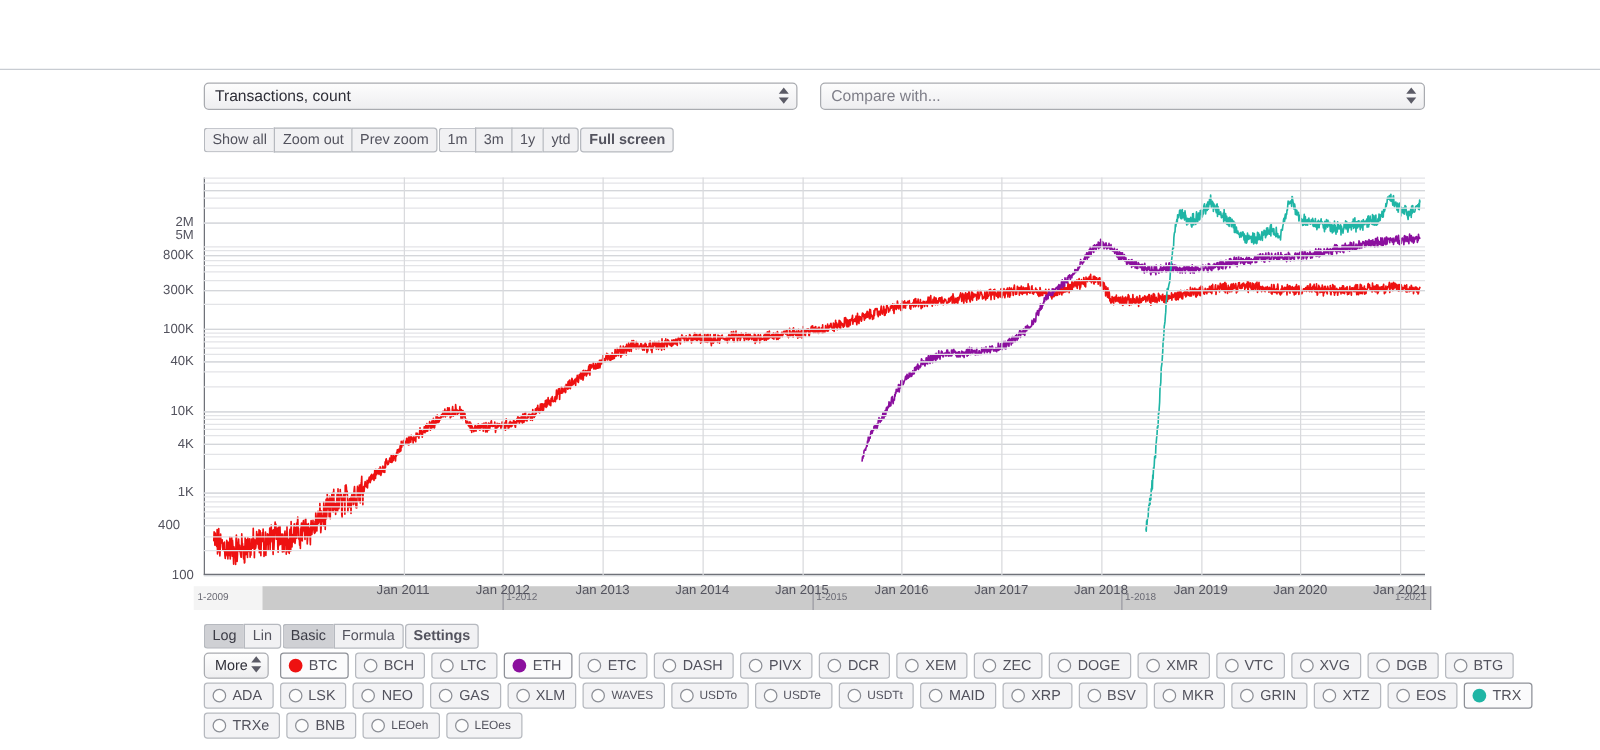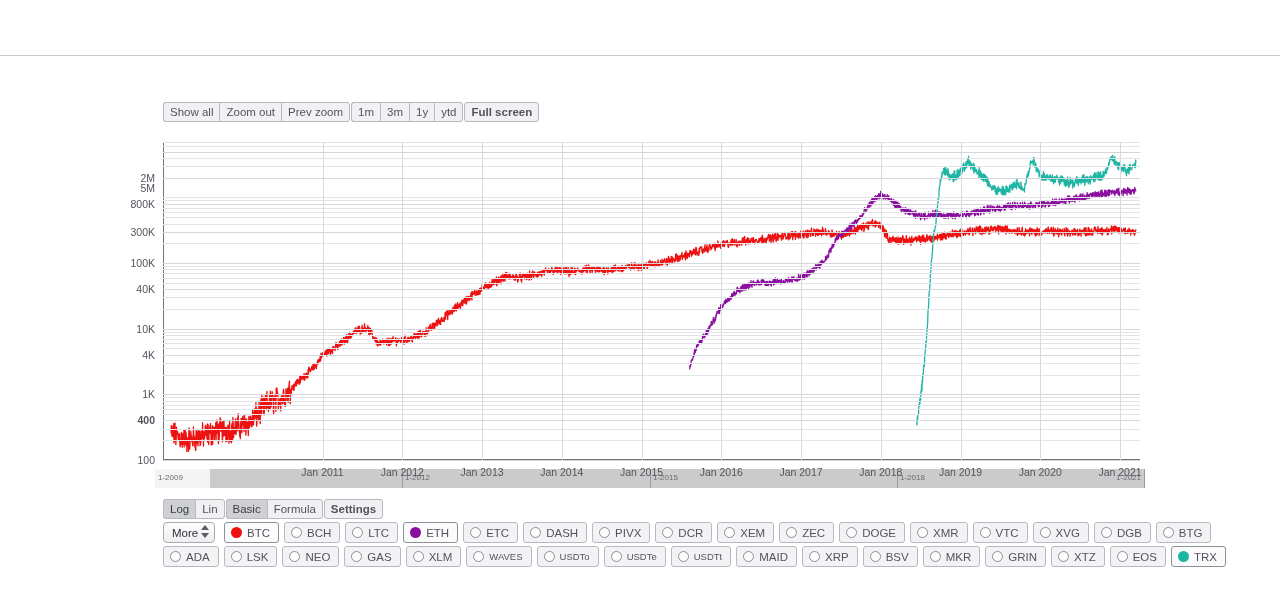--- a/index.html
+++ b/index.html
@@ -84,20 +84,34 @@
   .tiny{font-size:9.5px;}
 </style>
 </head>
 <body>
 
 <div id="header">
   <div id="headrule"></div>
 </div>
 
 <div id="selrow">
+  <div class="cmsel" id="sel-metric">
+    <span>Transactions, count</span>
+    <span class="spin">
+        <i class="up"></i>
+        <i class="dn"></i>
+      </span>
+  </div>
+  <div class="cmsel" id="sel-compare">
+    <span>Compare with...</span>
+    <span class="spin">
+        <i class="up"></i>
+        <i class="dn"></i>
+      </span>
+  </div>
 </div>
 
 <div class="btnbar" id="zoombar" style="left:163px;top:102px;">
   <div class="grp" id="zg1">
       <div class="btn">Show all</div>
       <div class="btn">Zoom out</div>
       <div class="btn">Prev zoom</div>
     </div>
   <div class="grp" id="zg2">
       <div class="btn">1m</div>
@@ -351,32 +365,50 @@
       </div>
       <div class="coin">
         <span class="dot"></span>
         <span>EOS</span>
       </div>
       <div class="coin sel">
         <span class="dot f" style="background: rgb(31, 181, 165);"></span>
         <span>TRX</span>
       </div>
     </div>
+    <div class="crow">
+      <div class="coin">
+        <span class="dot"></span>
+        <span>TRXe</span>
+      </div>
+      <div class="coin">
+        <span class="dot"></span>
+        <span>BNB</span>
+      </div>
+      <div class="coin">
+        <span class="dot"></span>
+        <span class="tiny">LEOeh</span>
+      </div>
+      <div class="coin">
+        <span class="dot"></span>
+        <span class="tiny">LEOes</span>
+      </div>
+    </div>
   </div>
 
 <div class="ylab" style="top: 151.591px; left: 115px; margin-top: 36px;">5M</div>
 <div class="ylab" style="top: 177.709px; left: 115px;">2M</div>
 <div class="ylab" style="top: 203.827px; left: 115px;">800K</div>
 <div class="ylab" style="top: 231.785px; left: 115px;">300K</div>
 <div class="ylab" style="top: 263.1px; left: 115px;">100K</div>
 <div class="ylab" style="top: 289.218px; left: 115px;">40K</div>
 <div class="ylab" style="top: 328.733px; left: 115px;">10K</div>
 <div class="ylab" style="top: 354.851px; left: 115px;">4K</div>
 <div class="ylab" style="top: 394.367px; left: 115px;">1K</div>
-<div class="ylab" style="top: 420.485px; left: 115px; font-weight: bold;">400</div>
+<div class="ylab" style="top: 420.485px; left: 104px;">400</div>
 <div class="ylab" style="top: 460px; left: 115px;">100</div>
 <div class="xlab" style="left: 322.51px; top: 466px;">Jan 2011</div>
 <div class="xlab" style="left: 402.265px; top: 466px;">Jan 2012</div>
 <div class="xlab" style="left: 482.02px; top: 466px;">Jan 2013</div>
 <div class="xlab" style="left: 561.776px; top: 466px;">Jan 2014</div>
 <div class="xlab" style="left: 641.531px; top: 466px;">Jan 2015</div>
 <div class="xlab" style="left: 721.286px; top: 466px;">Jan 2016</div>
 <div class="xlab" style="left: 801.041px; top: 466px;">Jan 2017</div>
 <div class="xlab" style="left: 880.796px; top: 466px;">Jan 2018</div>
 <div class="xlab" style="left: 960.551px; top: 466px;">Jan 2019</div>

